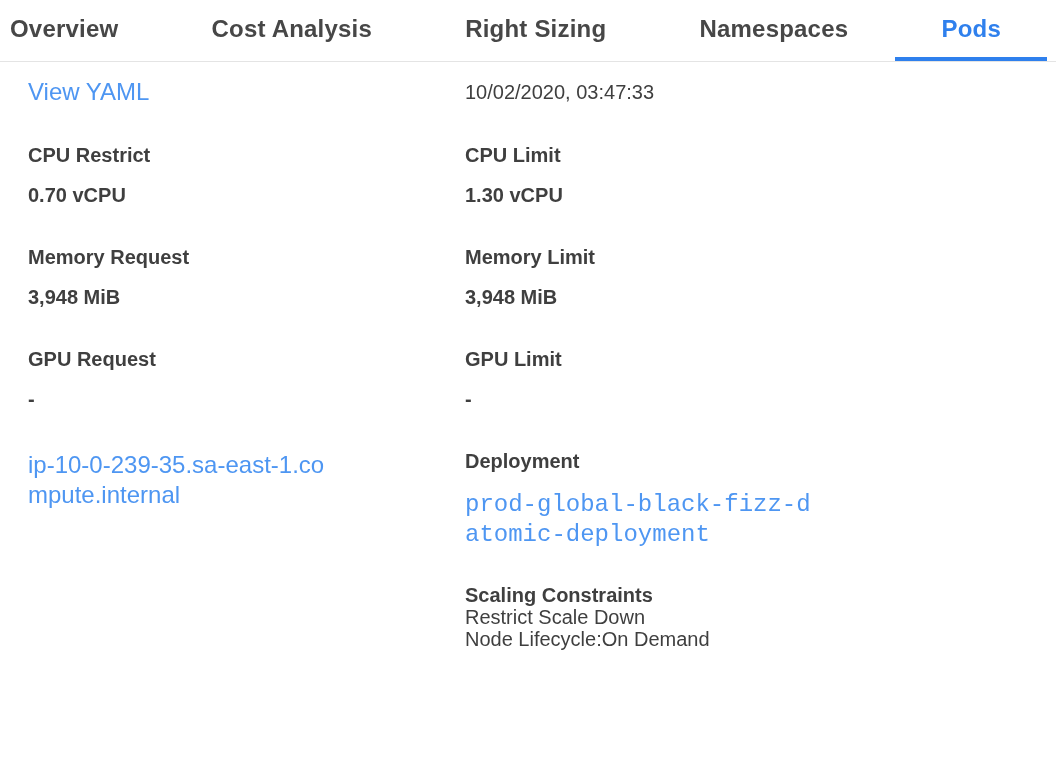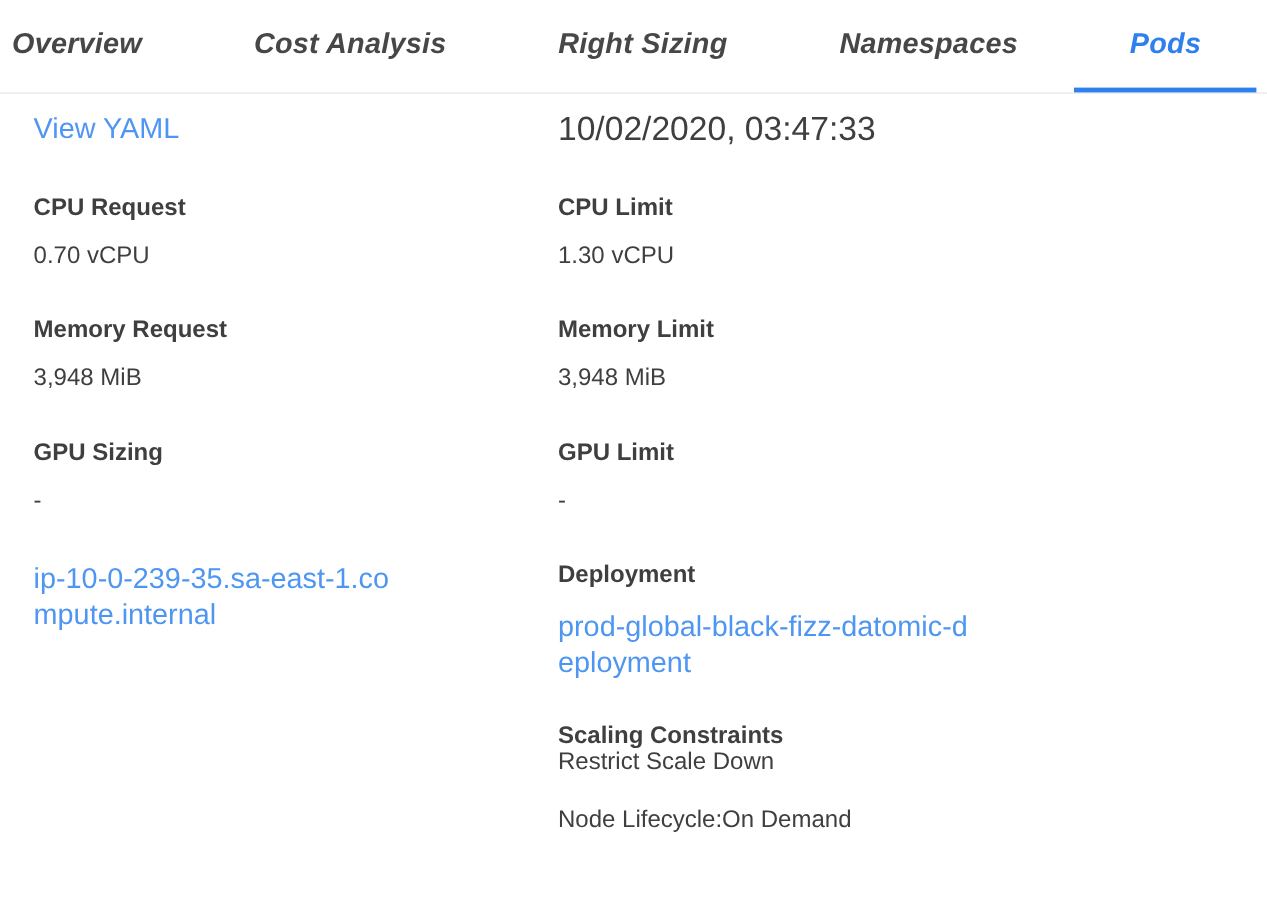--- a/index.html
+++ b/index.html
@@ -16,24 +16,23 @@
     background: #ffffff;
     font-family: "Liberation Sans", sans-serif;
     color: var(--text-dark);
     overflow: hidden;
   }
   
   .tabbar {
     display: flex;
     justify-content: space-between;
     align-items: stretch;
-    height: 78px;
+    height: 62px;
     padding: 0 9px 0 10px;
     border-bottom: 1px solid var(--border-gray);
-    font-style: italic;
   }
   .tab {
     display: flex;
     align-items: center;
     padding: 0 46px;
     font-size: 24px;
     font-weight: 600;
     color: var(--tab-gray);
     letter-spacing: 0.2px;
     cursor: pointer;
@@ -55,47 +54,47 @@
   .cell.last { margin-bottom: 0; }
   .label {
     font-size: 20px;
     font-weight: 600;
     line-height: 22px;
     color: var(--text-dark);
     margin-bottom: 18px;
   }
   .value {
     font-size: 20px;
-    font-weight: 400;
+    font-weight: 700;
     line-height: 22px;
     color: var(--text-dark);
   }
   .link {
     color: var(--link-blue);
     font-size: 24px;
     line-height: 22px;
     cursor: pointer;
     text-decoration: none;
     display: inline-block;
   }
   .link-block {
     line-height: 30px;
     word-break: break-all;
   }
   .host-link { max-width: 306px; }
-  .deploy-link { max-width: 352px; }
+  .deploy-link { max-width: 352px; font-family: Liberation Mono, monospace; }
   .timestamp {
-    font-size: 28px;
+    font-size: 20px;
     line-height: 22px;
     color: var(--text-dark);
   }
   .scaling { margin-top: 34px; }
   .sc-item { font-size: 20px; line-height: 22px; color: var(--text-dark); }
   .sc-item.first { }
-  .sc-item.second { margin-top: 26px; }
+  .sc-item.second { }
 </style>
 </head>
 <body>
 
 <nav class="tabbar">
   <div class="tab">Overview</div>
   <div class="tab">Cost Analysis</div>
   <div class="tab">Right Sizing</div>
   <div class="tab">Namespaces</div>
   <div class="tab active">Pods</div>
@@ -104,39 +103,39 @@
 <main class="content">
 
   <div class="cell">
     <a class="link">View YAML</a>
   </div>
   <div class="cell">
     <span class="timestamp">10/02/2020, 03:47:33</span>
   </div>
 
   <div class="cell">
-    <div class="label">CPU Request</div>
+    <div class="label">CPU Restrict</div>
     <div class="value">0.70 vCPU</div>
   </div>
   <div class="cell">
     <div class="label">CPU Limit</div>
     <div class="value">1.30 vCPU</div>
   </div>
 
   <div class="cell">
     <div class="label">Memory Request</div>
     <div class="value">3,948 MiB</div>
   </div>
   <div class="cell">
     <div class="label">Memory Limit</div>
     <div class="value">3,948 MiB</div>
   </div>
 
   <div class="cell">
-    <div class="label">GPU Sizing</div>
+    <div class="label">GPU Request</div>
     <div class="value">-</div>
   </div>
   <div class="cell">
     <div class="label">GPU Limit</div>
     <div class="value">-</div>
   </div>
 
   <div class="cell last">
     <a class="link link-block host-link">ip-10-0-239-35.sa-east-1.compute.internal</a>
   </div>

